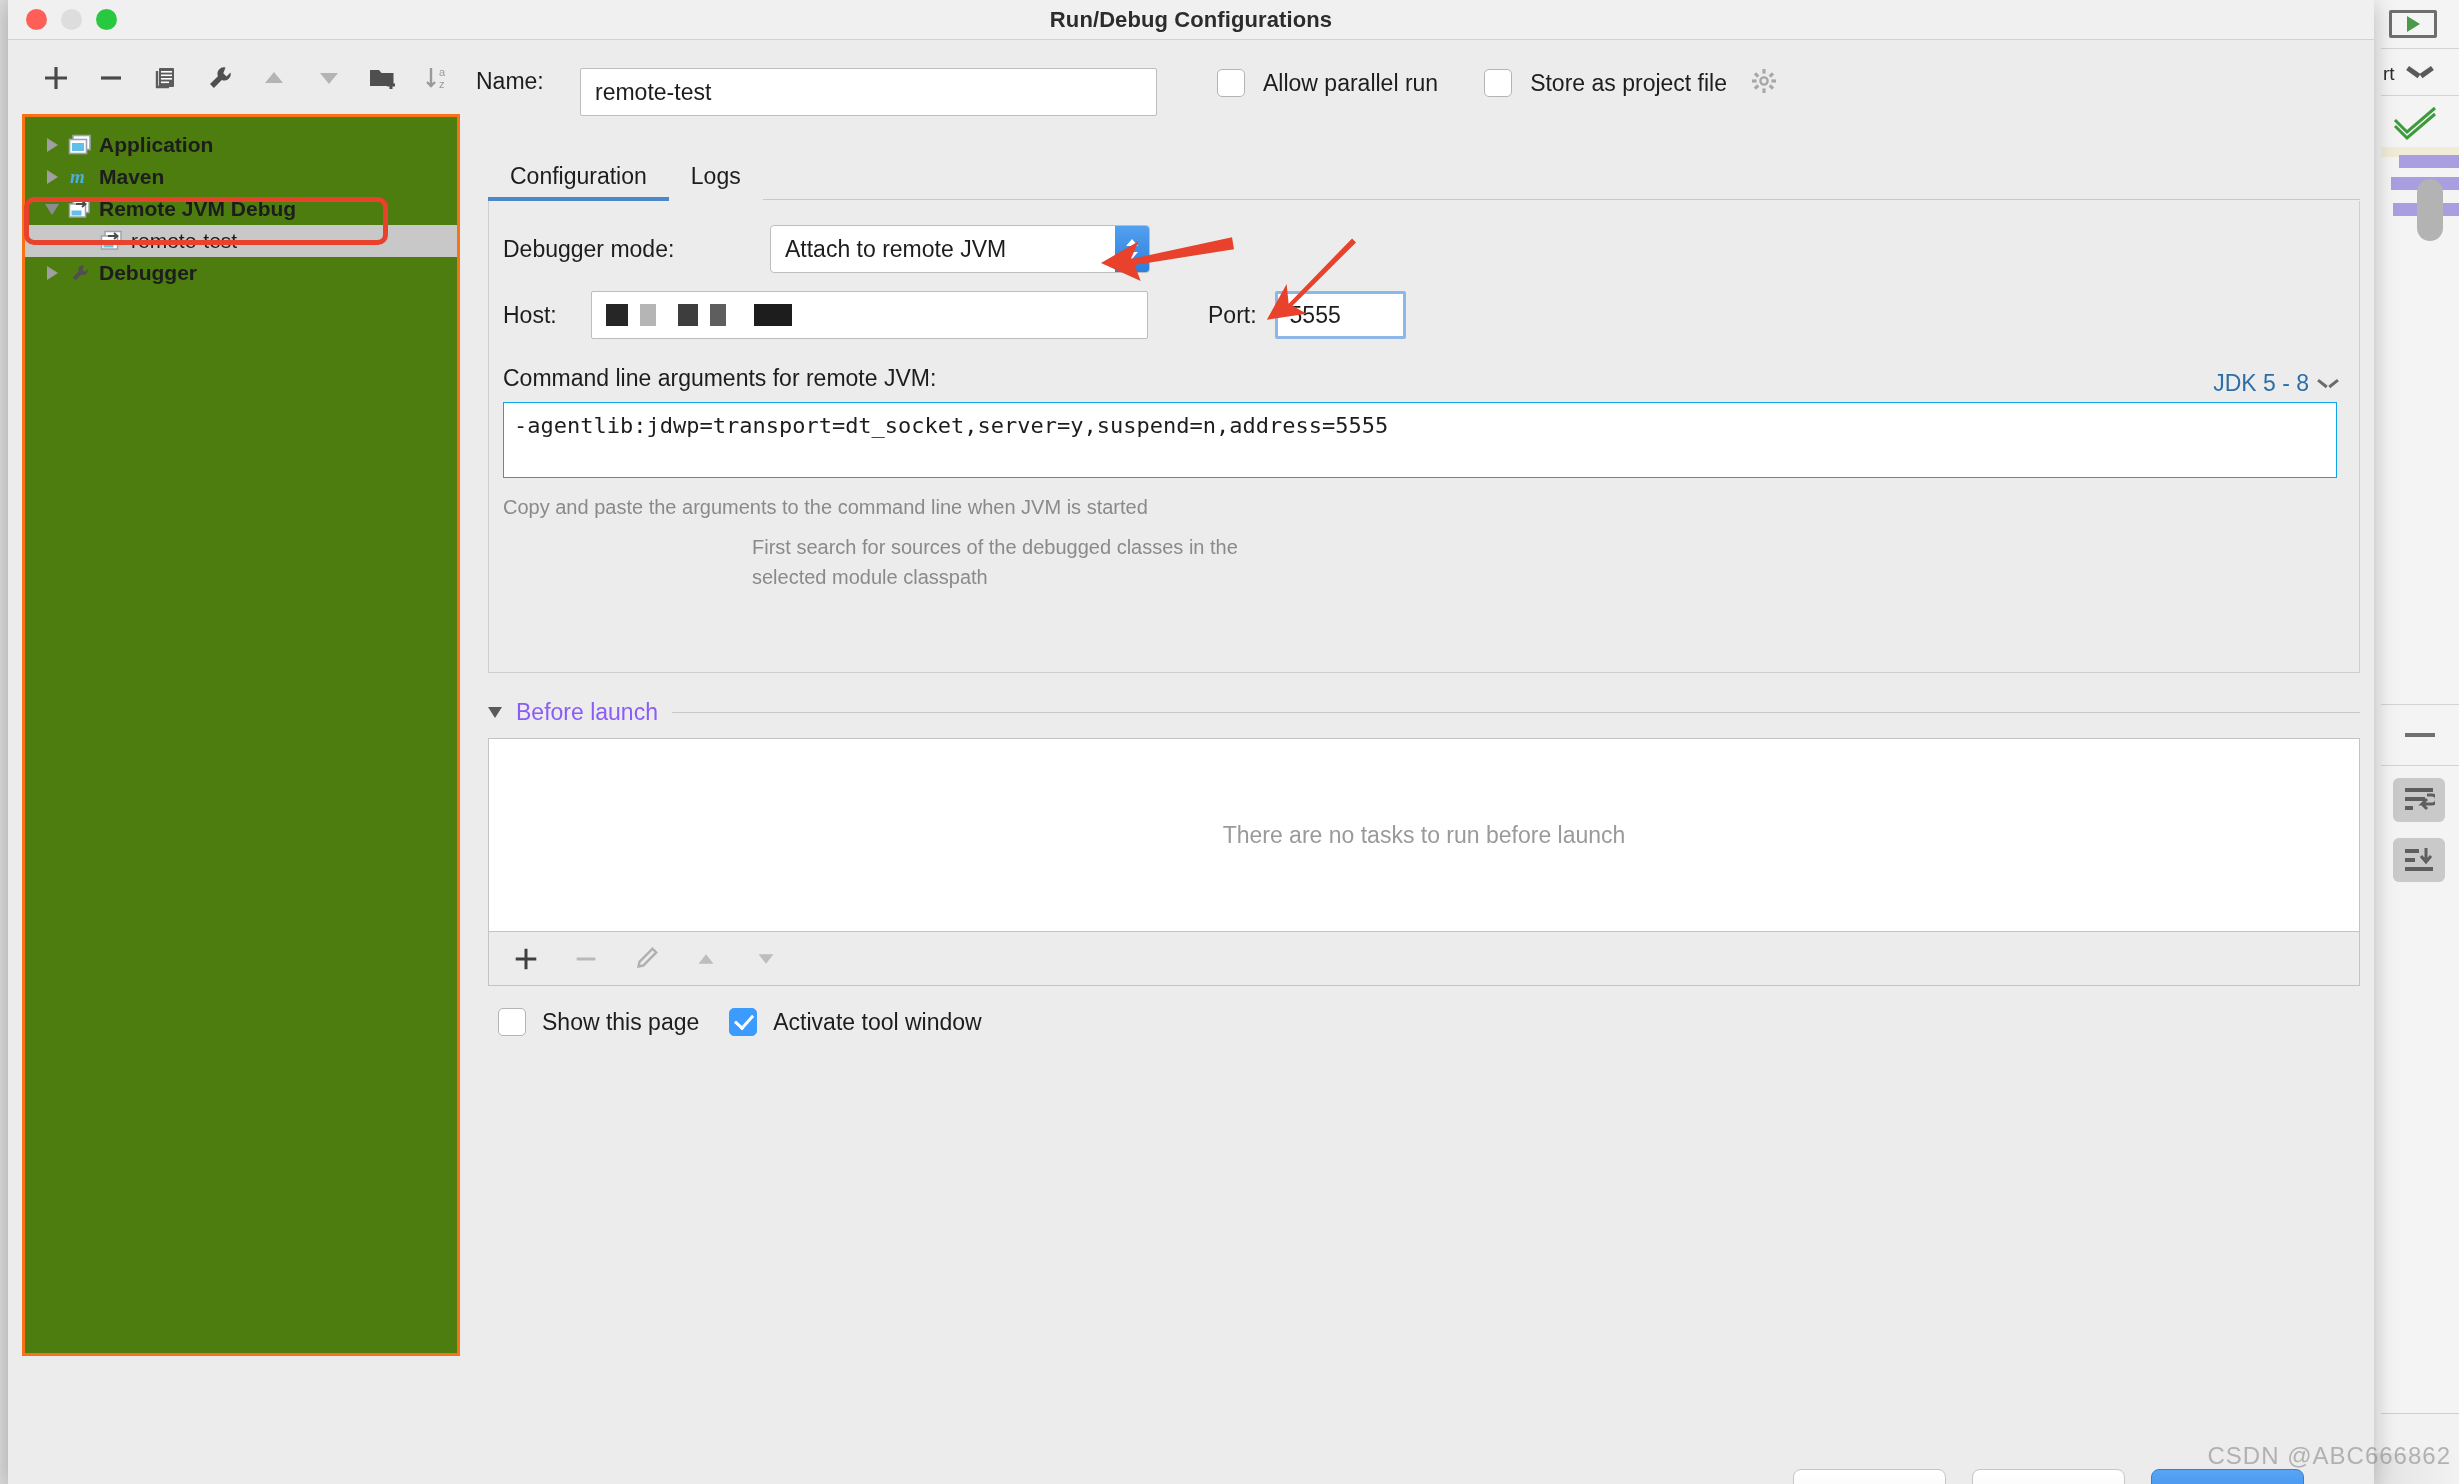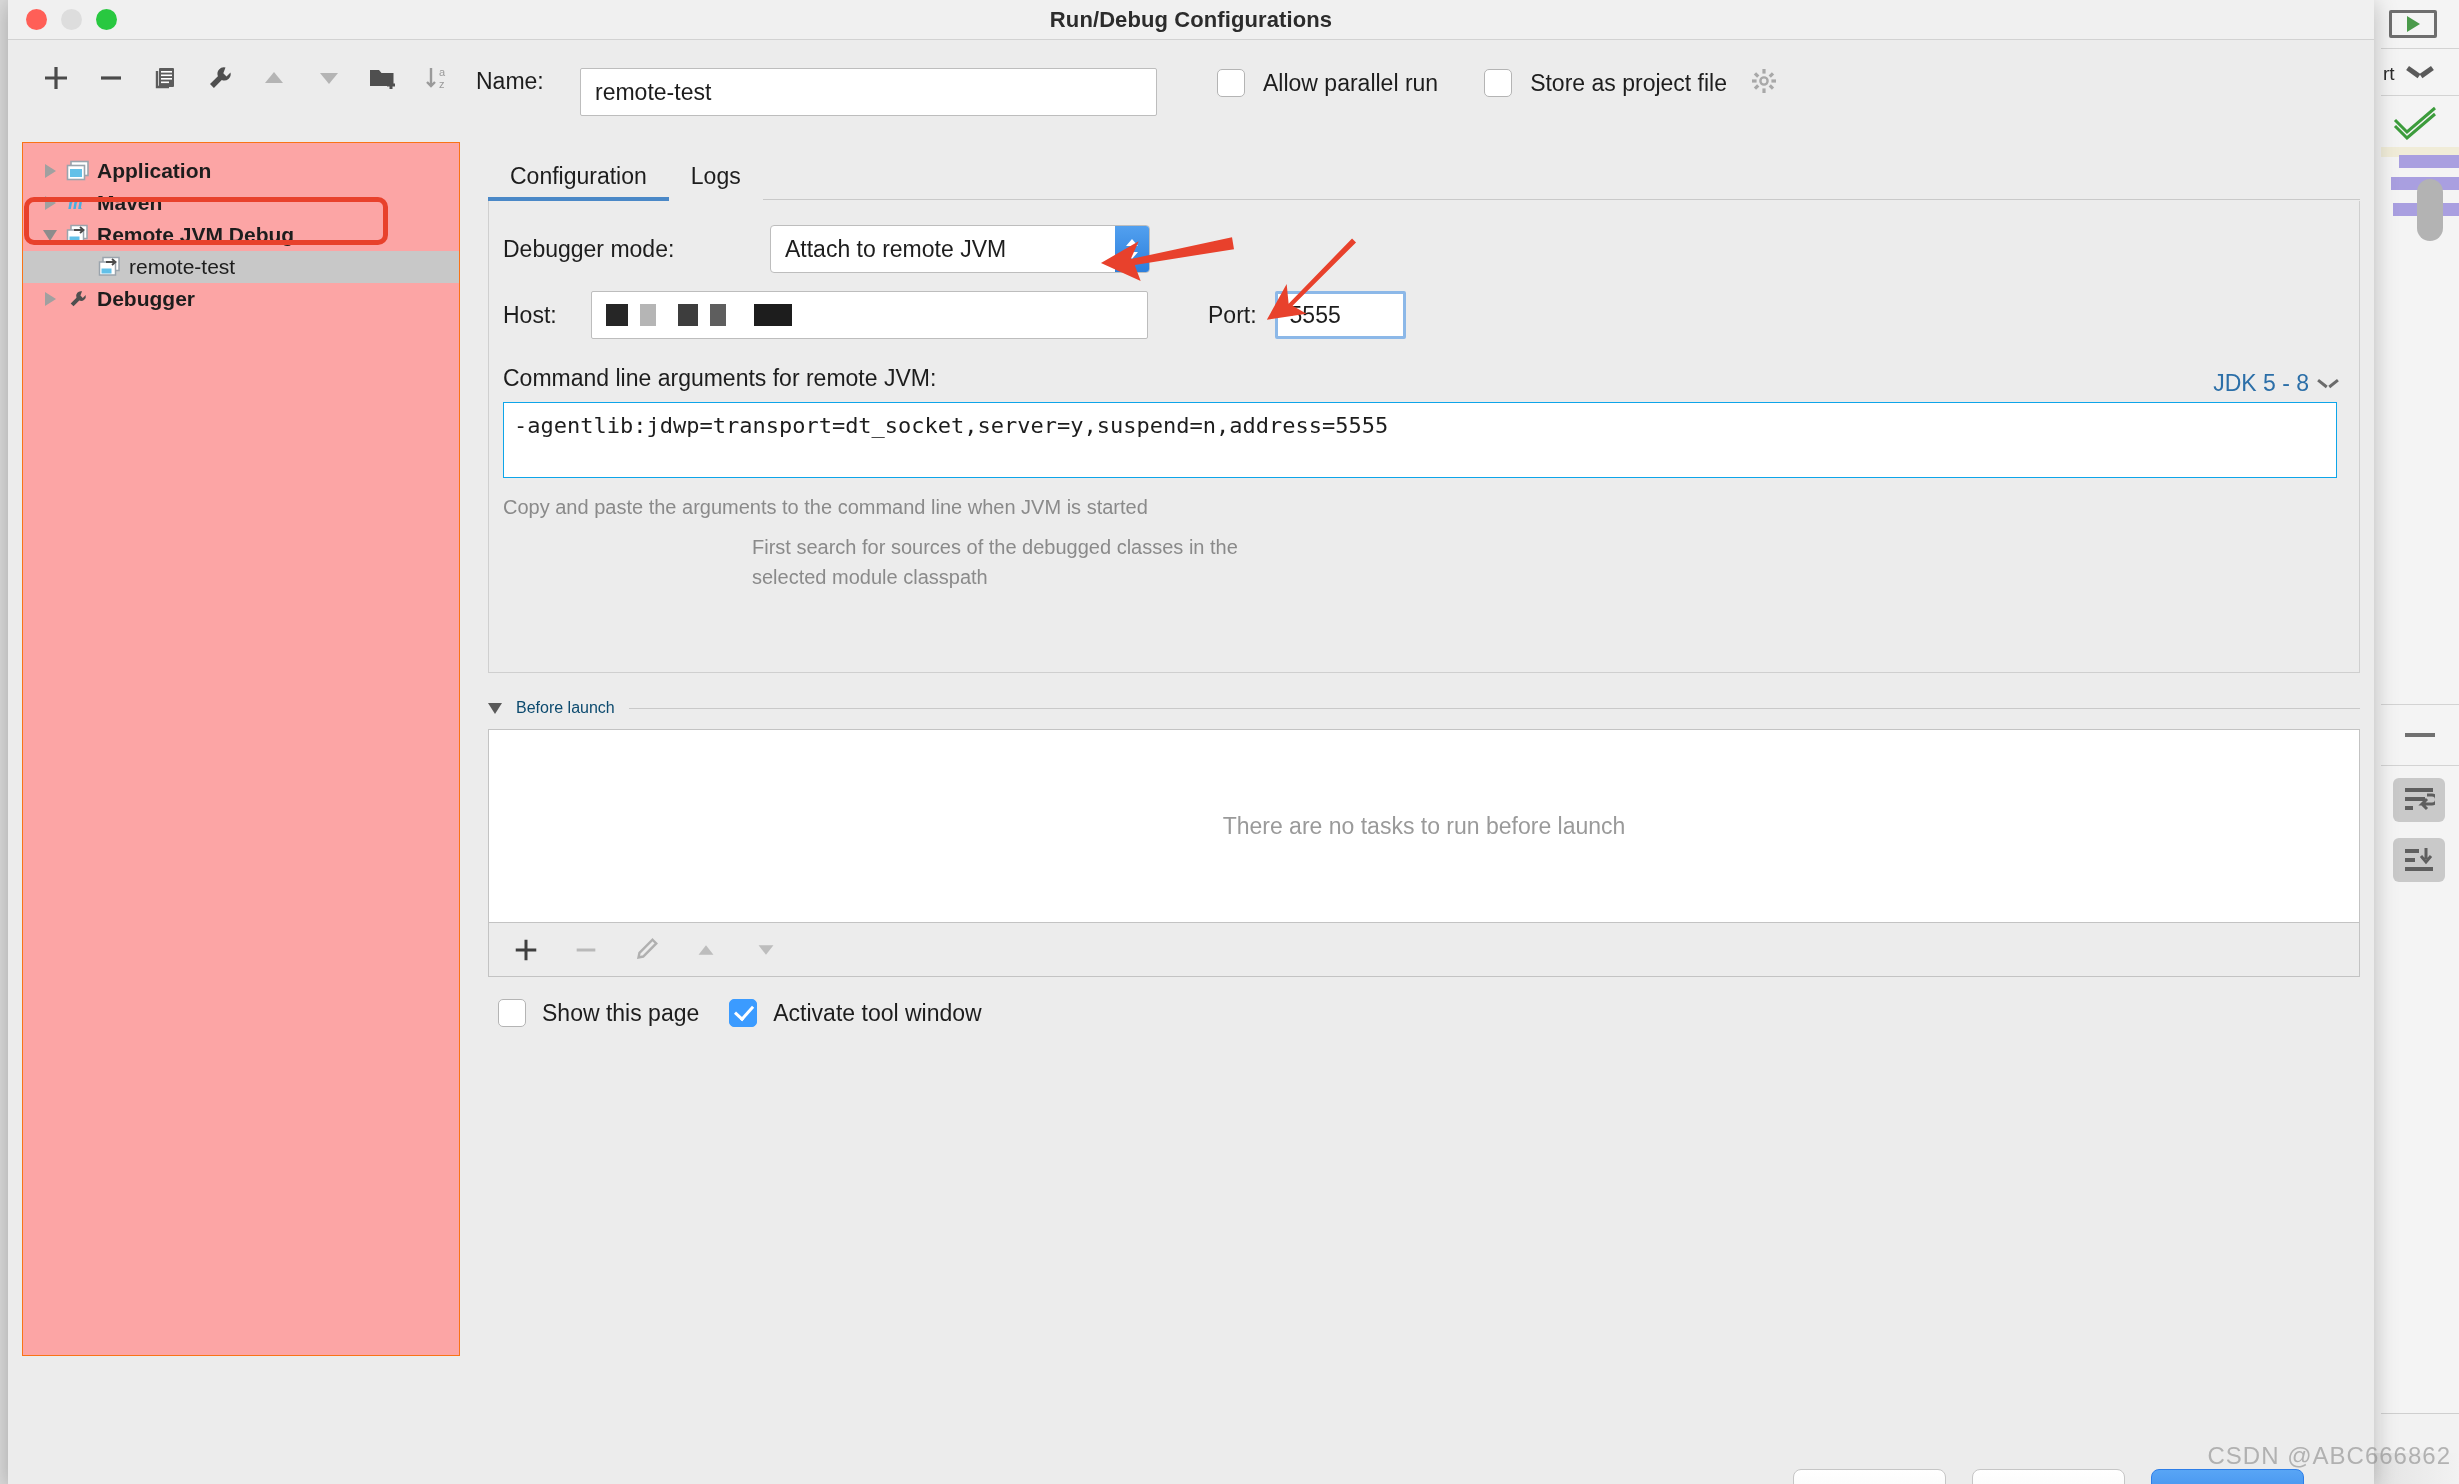--- a/index.html
+++ b/index.html
@@ -115,23 +115,22 @@
     padding-left: 12px;
   }
   .tbtn {
     width: 46px; height: 44px;
     display: flex; align-items: center; justify-content: center;
     cursor: default;
   }
   .tbtn svg { display: block; }
   .tree-box {
     position: absolute; top: 62px; left: 0; right: 0; bottom: 0;
-    background: #fca5a5; border: 1px solid #f97316;
+    background: #4d7c0f; border: 3px solid #f97316;
     overflow: hidden;
-    margin-top: 28px;
   }
   .tree-row {
     display: flex; align-items: center; height: 32px;
     font-size: 21px; color: #1d1d1d; padding-left: 14px;
   }
   .tree-row.group { font-weight: bold; }
   .tree-row.selected { background: #c8c8c8; }
   .tw {
     width: 26px; display: flex; align-items: center; justify-content: center;
     flex: 0 0 26px;
@@ -249,21 +248,21 @@
   }
   .chev-sm::before { left: 0; transform: rotate(38deg); transform-origin: left top; }
   .chev-sm::after  { right: 0; transform: rotate(-38deg); transform-origin: right top; }
 
   
   .bl-header { display: flex; align-items: center; gap: 14px; margin: 26px 0 12px 12px; }
   .bl-arrow {
     width: 0; height: 0; border-top: 11px solid #5a5a5a;
     border-left: 7px solid transparent; border-right: 7px solid transparent;
   }
-  .bl-title { font-size: 16px; color: #0c4a6e; }
+  .bl-title { font-size: 23px; color: #8b5cf6; }
   .bl-line { flex: 1; height: 1px; background: #c9c9c9; }
   .bl-box {
     margin-left: 12px; height: 194px; background: #fff; border: 1px solid #c3c3c3;
     display: flex; align-items: center; justify-content: center;
   }
   .bl-empty { font-size: 23px; color: #9a9a9a; }
   .bl-toolbar {
     margin-left: 12px; height: 54px; border: 1px solid #c3c3c3; border-top: none;
     display: flex; align-items: center; gap: 14px; padding-left: 14px;
   }

